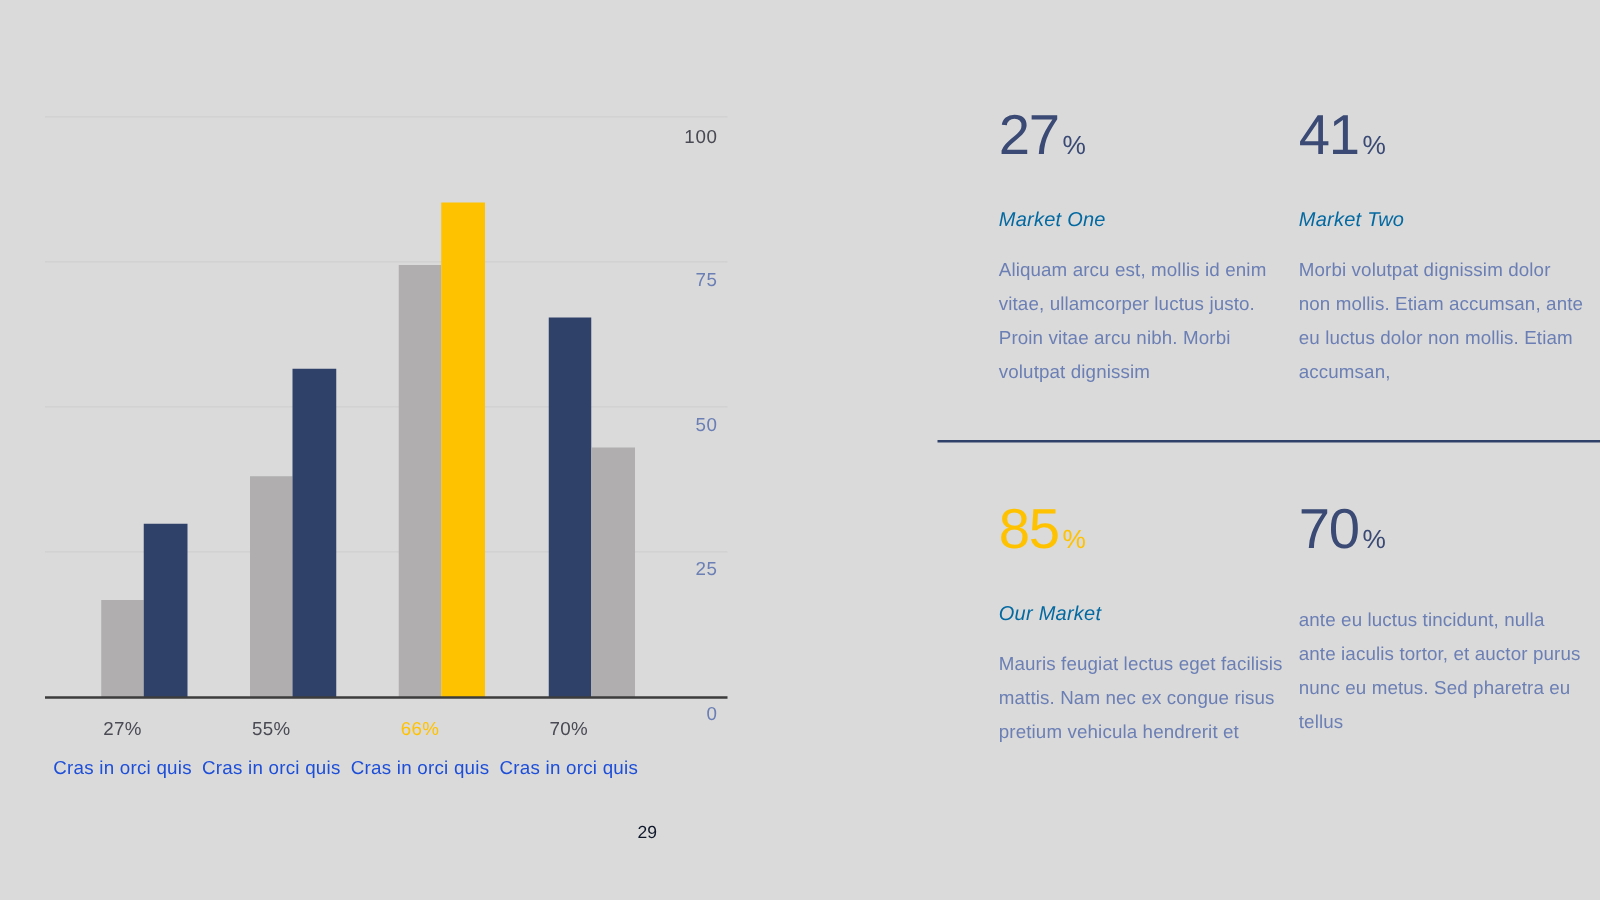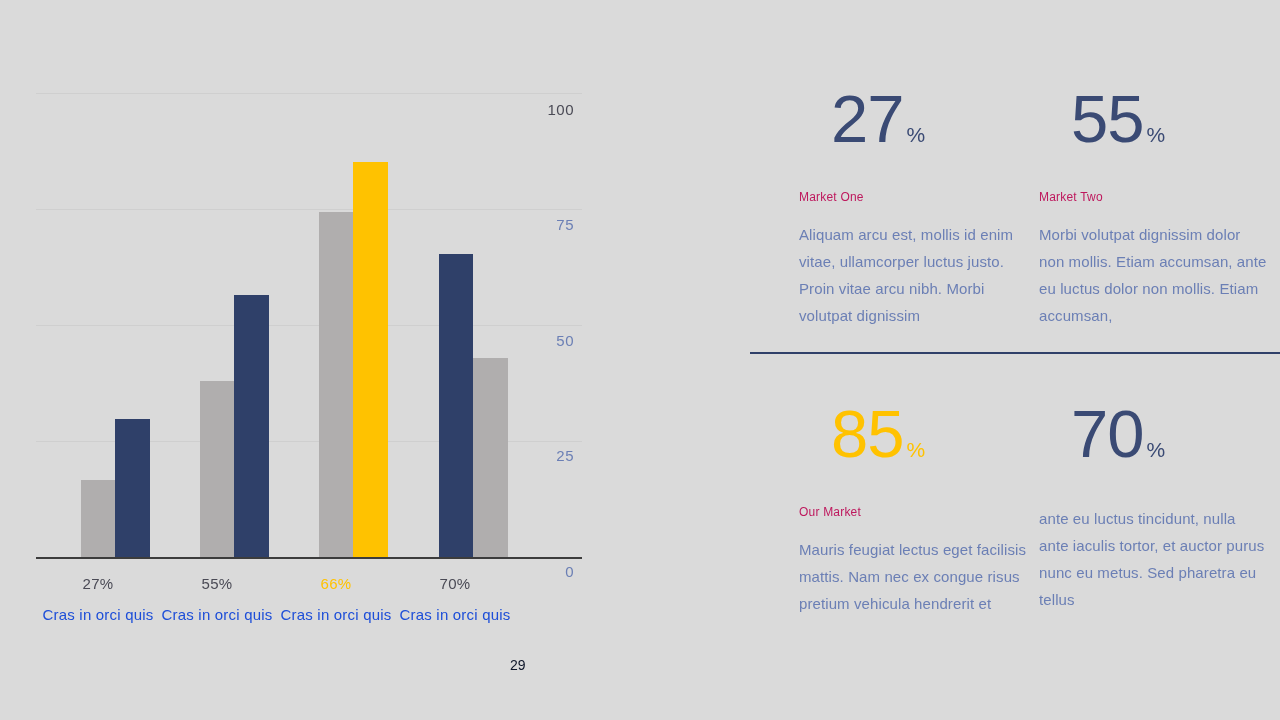--- a/index.html
+++ b/index.html
@@ -131,38 +131,38 @@
   .stat-cell.cell-right { margin-left: 0px; }
 
   .stat-value {
     display: flex;
     align-items: baseline;
     font-weight: 300;
     line-height: 1;
     margin-bottom: 38px;
   }
   .stat-number {
-    font-size: 67px;
+    font-size: 45px;
     letter-spacing: -1px;
     color: #3a4a74;
-    margin-left: 32px;
   }
   .stat-pct {
     font-size: 21px;
     margin-left: 3px;
     color: #3a4a74;
   }
   .stat-value.accent .stat-number,
   .stat-value.accent .stat-pct { color: #ffc200; }
 
   .stat-title {
-    font-size: 12px;
-    color: #be185d;
+    font-size: 16px;
+    color: #0369a1;
     letter-spacing: 0.2px;
     margin-bottom: 17px;
+    font-style: italic;
   }
   .stat-desc {
     font-size: 15px;
     line-height: 27px;
     color: #6b7fb5;
     letter-spacing: 0.1px;
   }
 
   #stats-divider {
     position: absolute;
@@ -235,21 +235,21 @@
       <div class="stat-value">
         <span class="stat-number">27</span>
         <span class="stat-pct">%</span>
       </div>
       <div class="stat-title">Market One</div>
       <div class="stat-desc">Aliquam arcu est, mollis id enim vitae, ullamcorper luctus justo. Proin vitae arcu nibh. Morbi volutpat dignissim</div>
     </div>
 
     <div class="stat-cell cell-right">
       <div class="stat-value">
-        <span class="stat-number">55</span>
+        <span class="stat-number">41</span>
         <span class="stat-pct">%</span>
       </div>
       <div class="stat-title">Market Two</div>
       <div class="stat-desc">Morbi volutpat dignissim dolor non mollis. Etiam accumsan, ante eu luctus dolor non mollis. Etiam accumsan,</div>
     </div>
   </div>
 
   <div class="stat-row row-2">
     <div class="stat-cell cell-left">
       <div class="stat-value accent">

